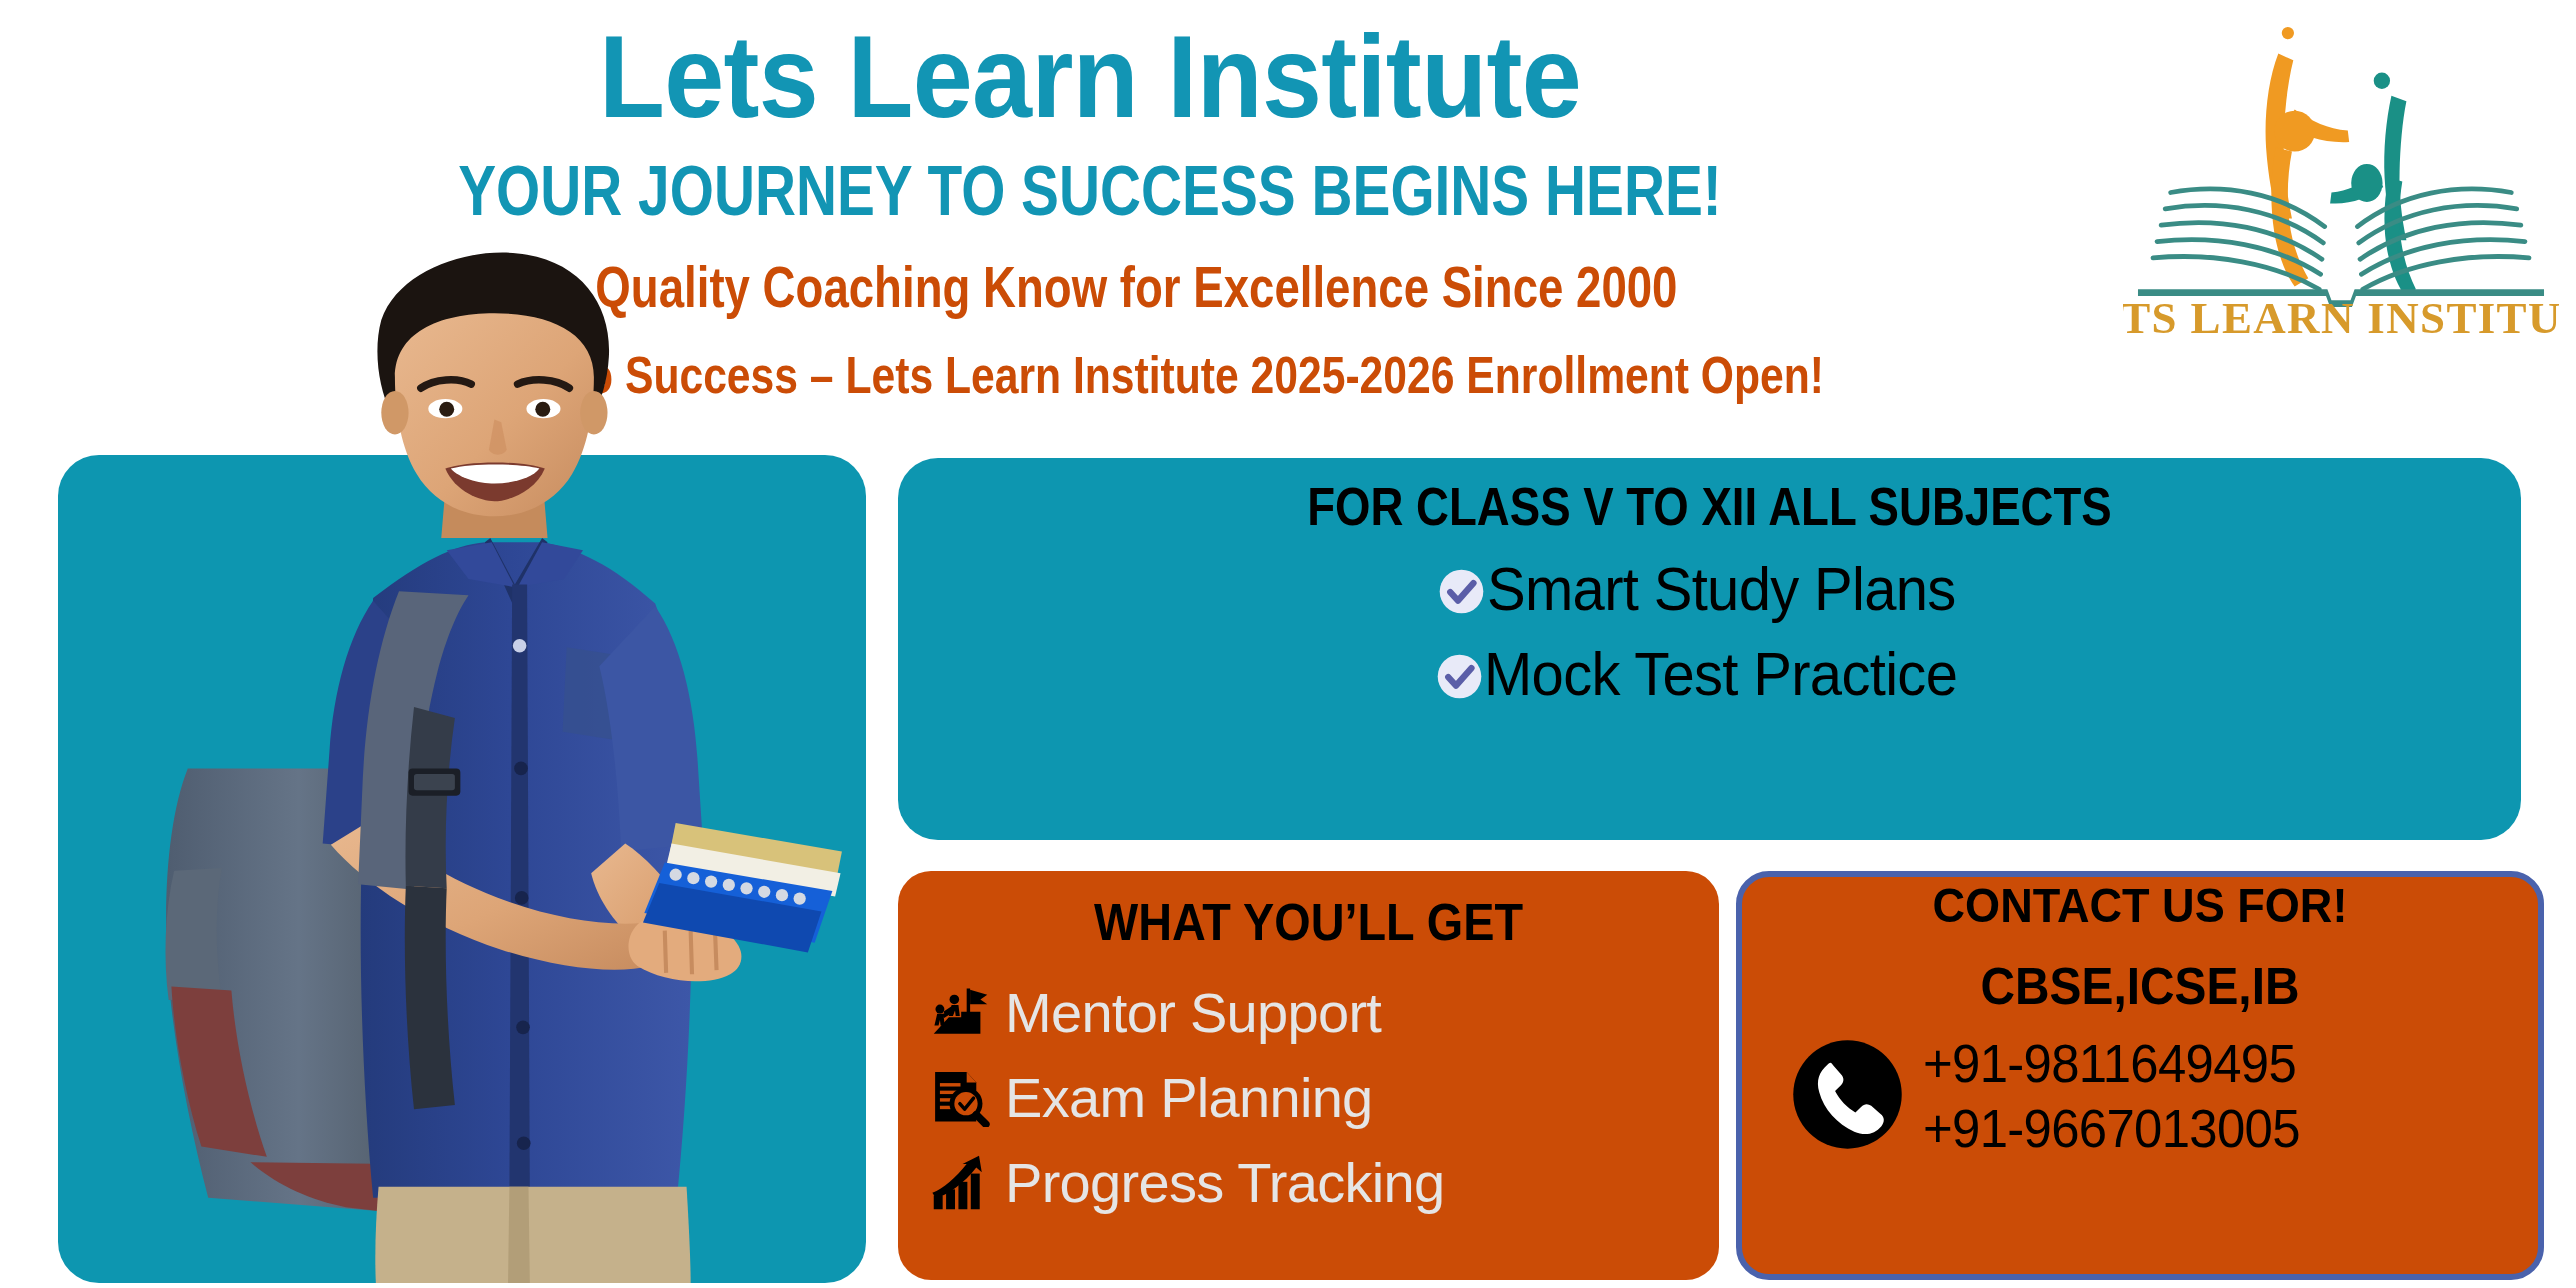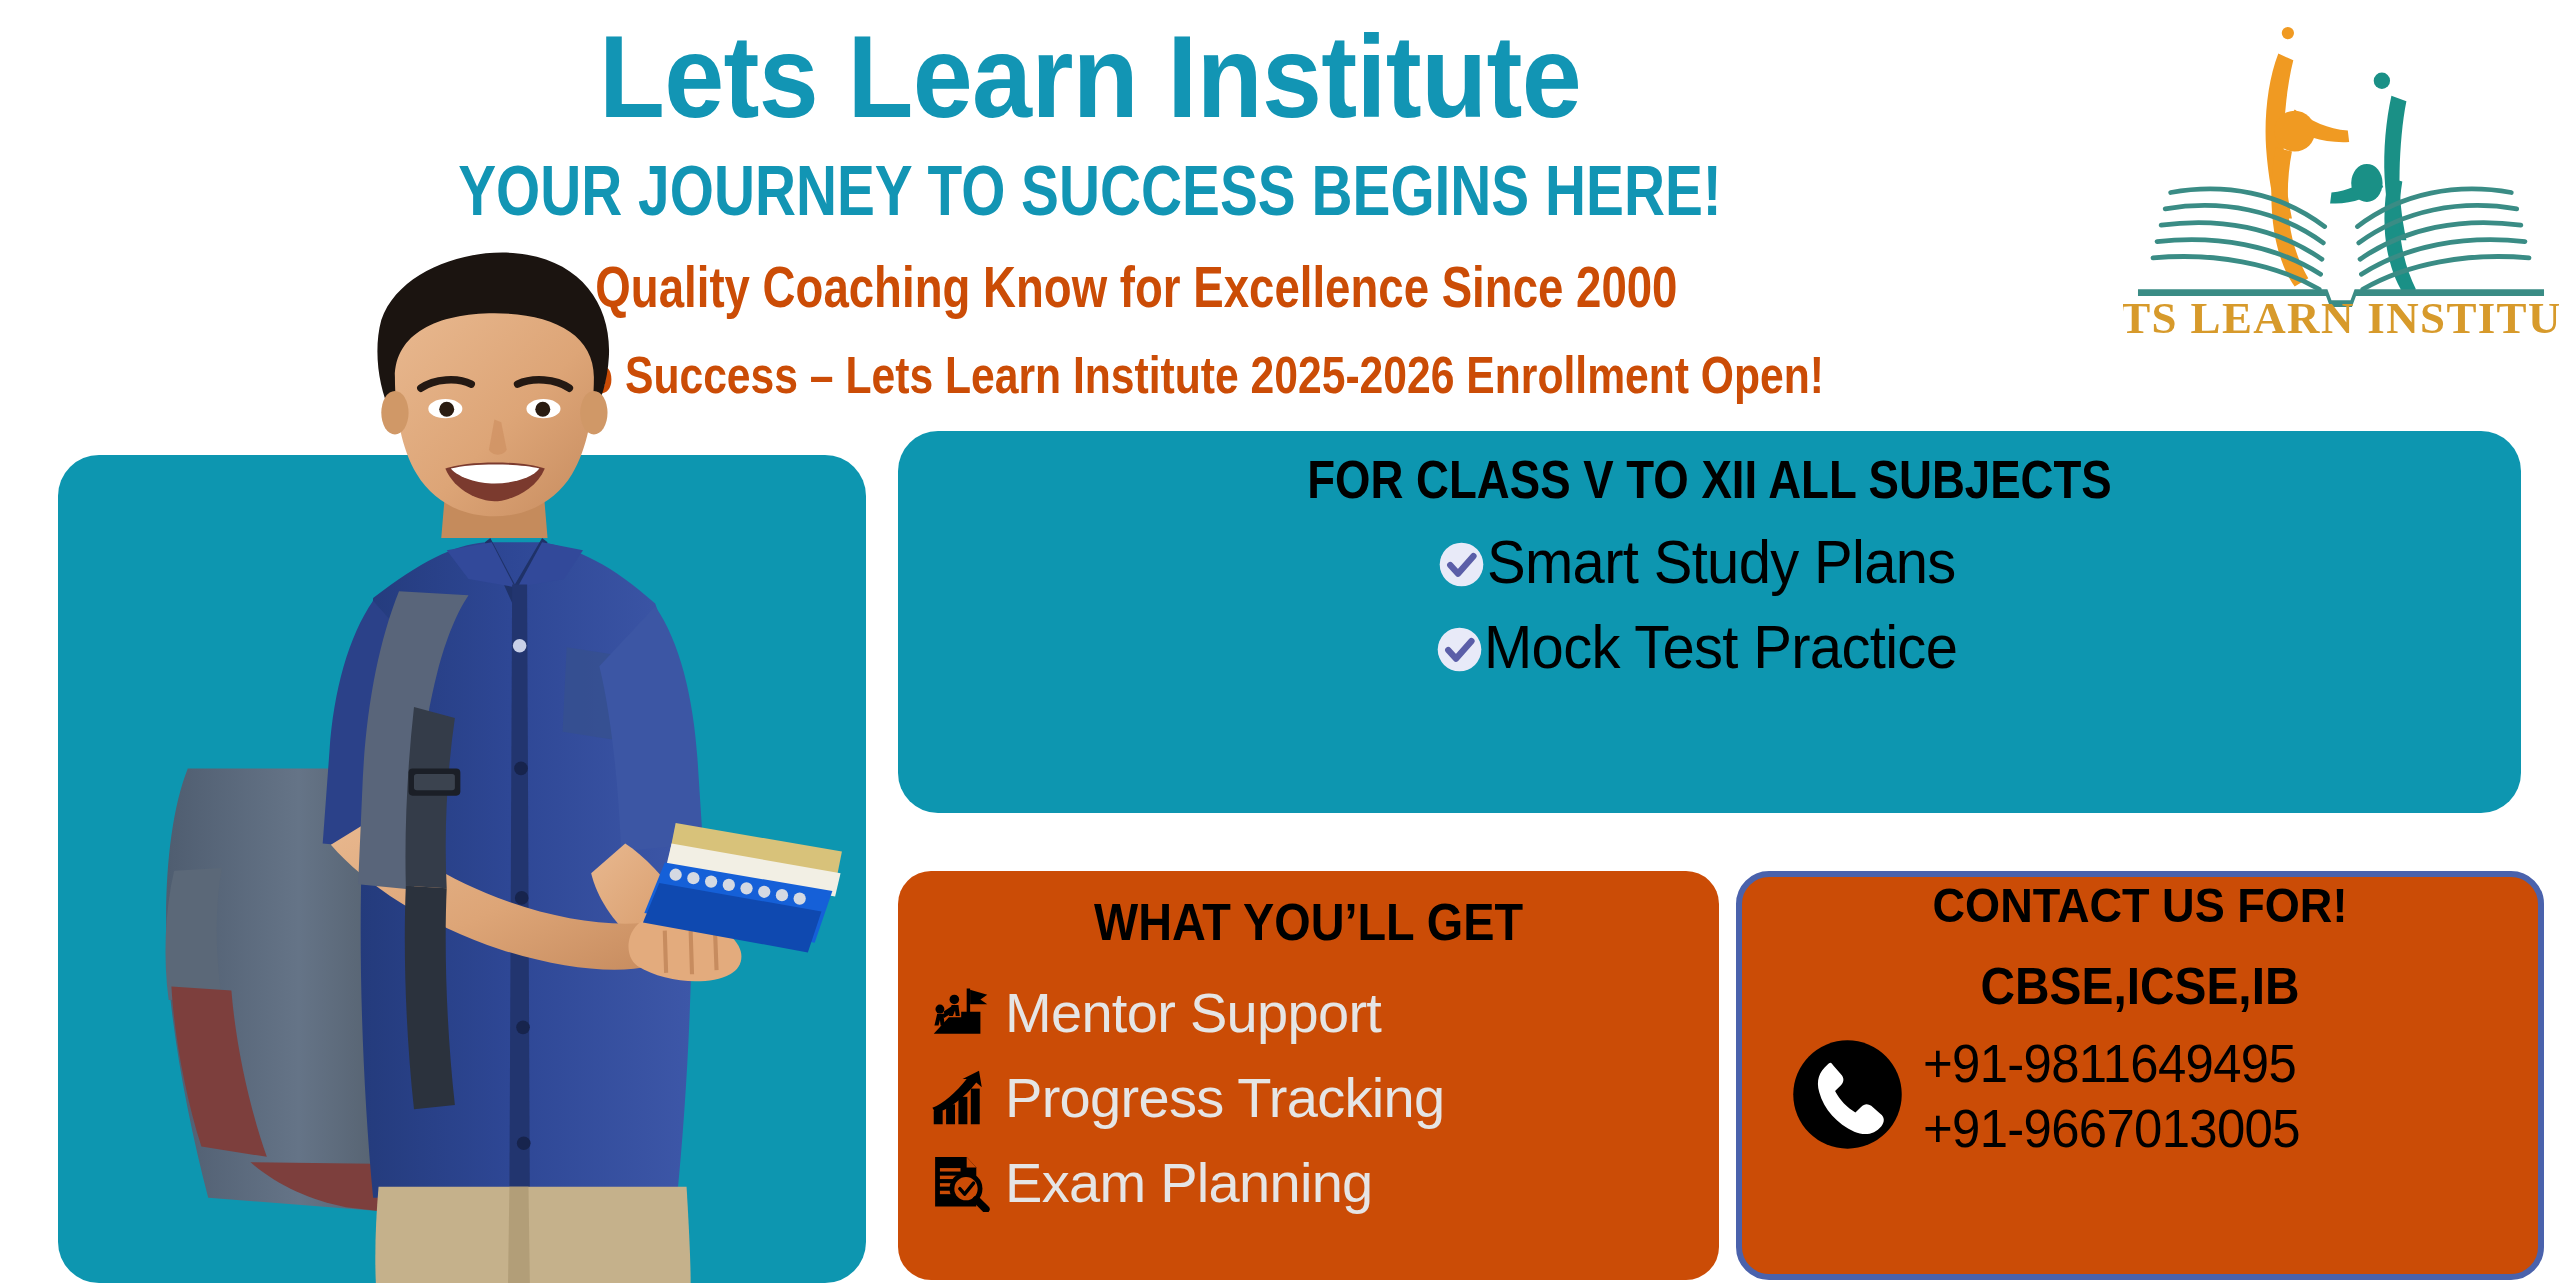--- a/index.html
+++ b/index.html
@@ -110,21 +110,21 @@
     width: 770px;
     height: 1053px;
     overflow: hidden;
   }
   #student-photo svg { display: block; width: 100%; height: 100%; }
 
   
   #feature-box {
     position: absolute;
     left: 898px;
-    top: 431px;
+    top: 458px;
     width: 1623px;
     height: 382px;
     background: #0d96b0;
     border-radius: 40px;
     padding-top: 17.7px;
   }
 
   #feature-title {
     text-align: center;
     font-size: 53px;
@@ -532,56 +532,56 @@
             </g>
           </svg>
         </span>
         <span class="benefit-label">Mentor Support</span>
       </div>
 
       <div class="benefit-item">
         <span class="benefit-icon">
           <svg viewBox="0 0 86 86" xmlns="http://www.w3.org/2000/svg">
             <g fill="#000000">
-              <rect x="4" y="62" width="13" height="20"></rect>
-              <rect x="22" y="53" width="13" height="29"></rect>
-              <rect x="40" y="42" width="13" height="40"></rect>
-              <rect x="58" y="30" width="13" height="52"></rect>
-
-              <path d="M2 58 C18 52 36 36 52 16 L46 16 L70 4 L74 28 L66 21
-                       C48 44 26 60 7 66 Z"></path>
-            </g>
-          </svg>
-        </span>
-        <span class="benefit-label">Progress Tracking</span>
-      </div>
-
-      <div class="benefit-item">
-        <span class="benefit-icon">
-          <svg viewBox="0 0 86 86" xmlns="http://www.w3.org/2000/svg">
-            <g fill="#000000">
 
               <path d="M6 6 L52 6 L66 21 L66 78 L6 78 Z"></path>
               <path d="M52 6 L66 21 L52 21 Z" fill="#cb4c06"></path>
 
               <g fill="#cb4c06">
                 <rect x="13" y="22" width="30" height="5"></rect>
                 <rect x="13" y="33" width="30" height="5"></rect>
                 <rect x="13" y="44" width="22" height="5"></rect>
                 <rect x="13" y="55" width="18" height="5"></rect>
               </g>
 
               <circle cx="51" cy="52" r="24" fill="#000000"></circle>
               <circle cx="51" cy="52" r="17" fill="#cb4c06"></circle>
               <path d="M42 52 L49 60 L62 44" stroke="#000000" stroke-width="5" fill="none" stroke-linecap="round" stroke-linejoin="round"></path>
               <path d="M66 68 L80 82" stroke="#000000" stroke-width="11" stroke-linecap="round"></path>
             </g>
           </svg>
         </span>
         <span class="benefit-label">Exam Planning</span>
+      </div>
+
+      <div class="benefit-item">
+        <span class="benefit-icon">
+          <svg viewBox="0 0 86 86" xmlns="http://www.w3.org/2000/svg">
+            <g fill="#000000">
+              <rect x="4" y="62" width="13" height="20"></rect>
+              <rect x="22" y="53" width="13" height="29"></rect>
+              <rect x="40" y="42" width="13" height="40"></rect>
+              <rect x="58" y="30" width="13" height="52"></rect>
+
+              <path d="M2 58 C18 52 36 36 52 16 L46 16 L70 4 L74 28 L66 21
+                       C48 44 26 60 7 66 Z"></path>
+            </g>
+          </svg>
+        </span>
+        <span class="benefit-label">Progress Tracking</span>
       </div>
 
     </div>
   </div>
 
   <div id="contact-box">
     <div id="contact-title">CONTACT US FOR!</div>
 
     <div id="contact-boards">CBSE,ICSE,IB</div>
 

